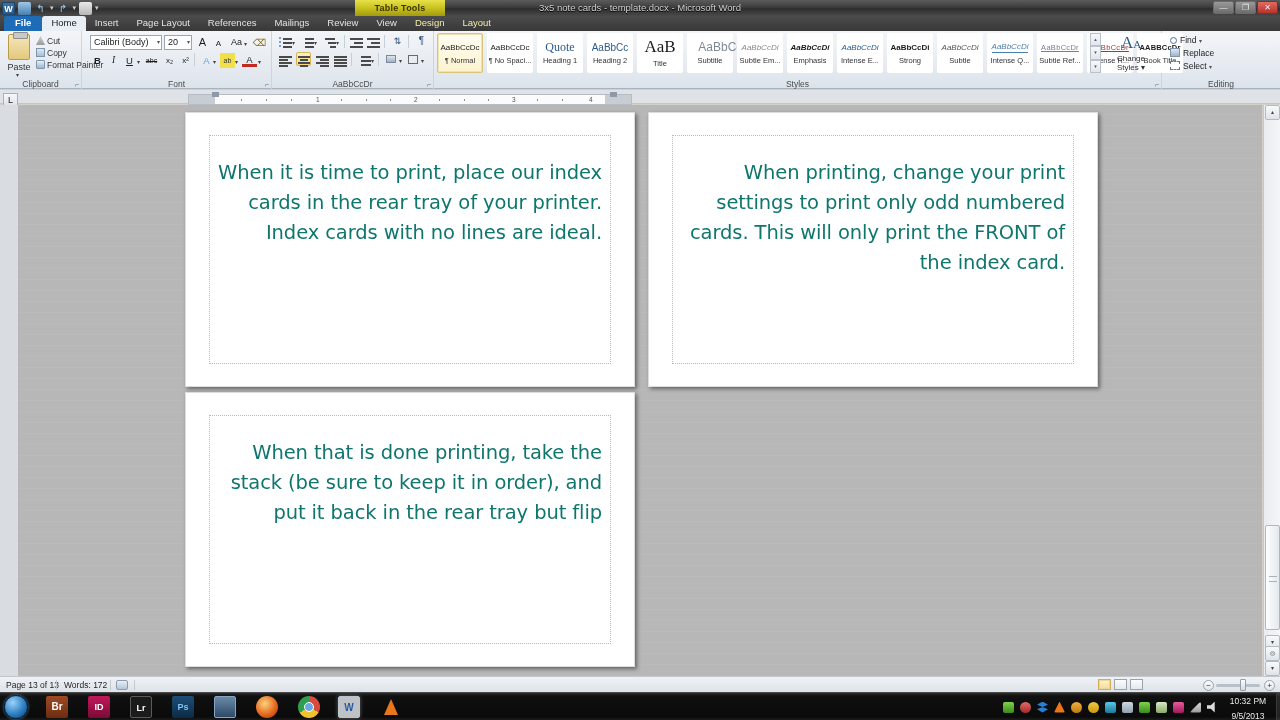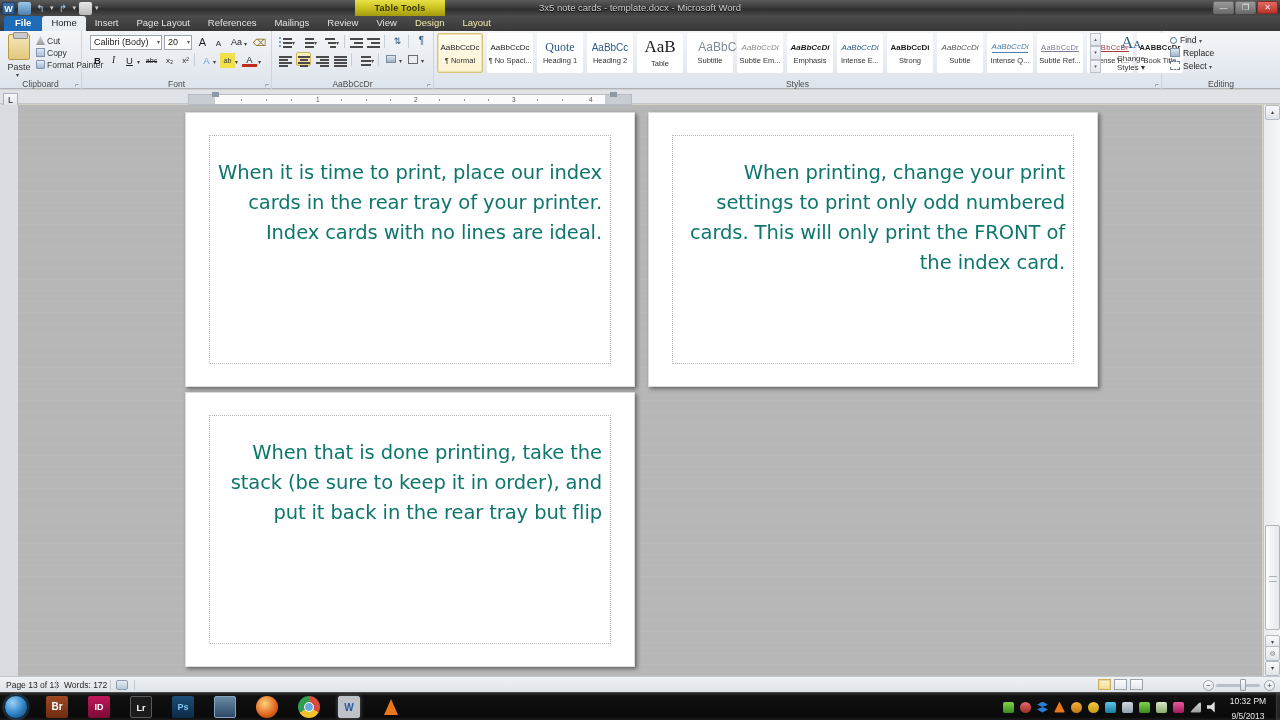--- a/index.html
+++ b/index.html
@@ -440,21 +440,21 @@
         <div class="stylecell">
           <div class="sample" style="font-size:12px;color:#2a5a8a;font-family:'Liberation Serif',serif;">Quote</div>
           <div class="sname">Heading 1</div>
         </div>
         <div class="stylecell">
           <div class="sample" style="font-size:10px;color:#2a5a8a;">AaBbCc</div>
           <div class="sname">Heading 2</div>
         </div>
         <div class="stylecell">
           <div class="sample" style="font-size:17px;font-family:'Liberation Serif',serif;line-height:18px;">AaB</div>
-          <div class="sname">Table</div>
+          <div class="sname">Title</div>
         </div>
         <div class="stylecell">
           <div class="sample" style="font-size:12px;color:#7f8a96;margin-left:24px;">AaBbCc.</div>
           <div class="sname">Subtitle</div>
         </div>
         <div class="stylecell">
           <div class="sample" style="font-size:8px;color:#8a8a8a;font-style:italic;">AaBbCcDi</div>
           <div class="sname">Subtle Em...</div>
         </div>
         <div class="stylecell">

